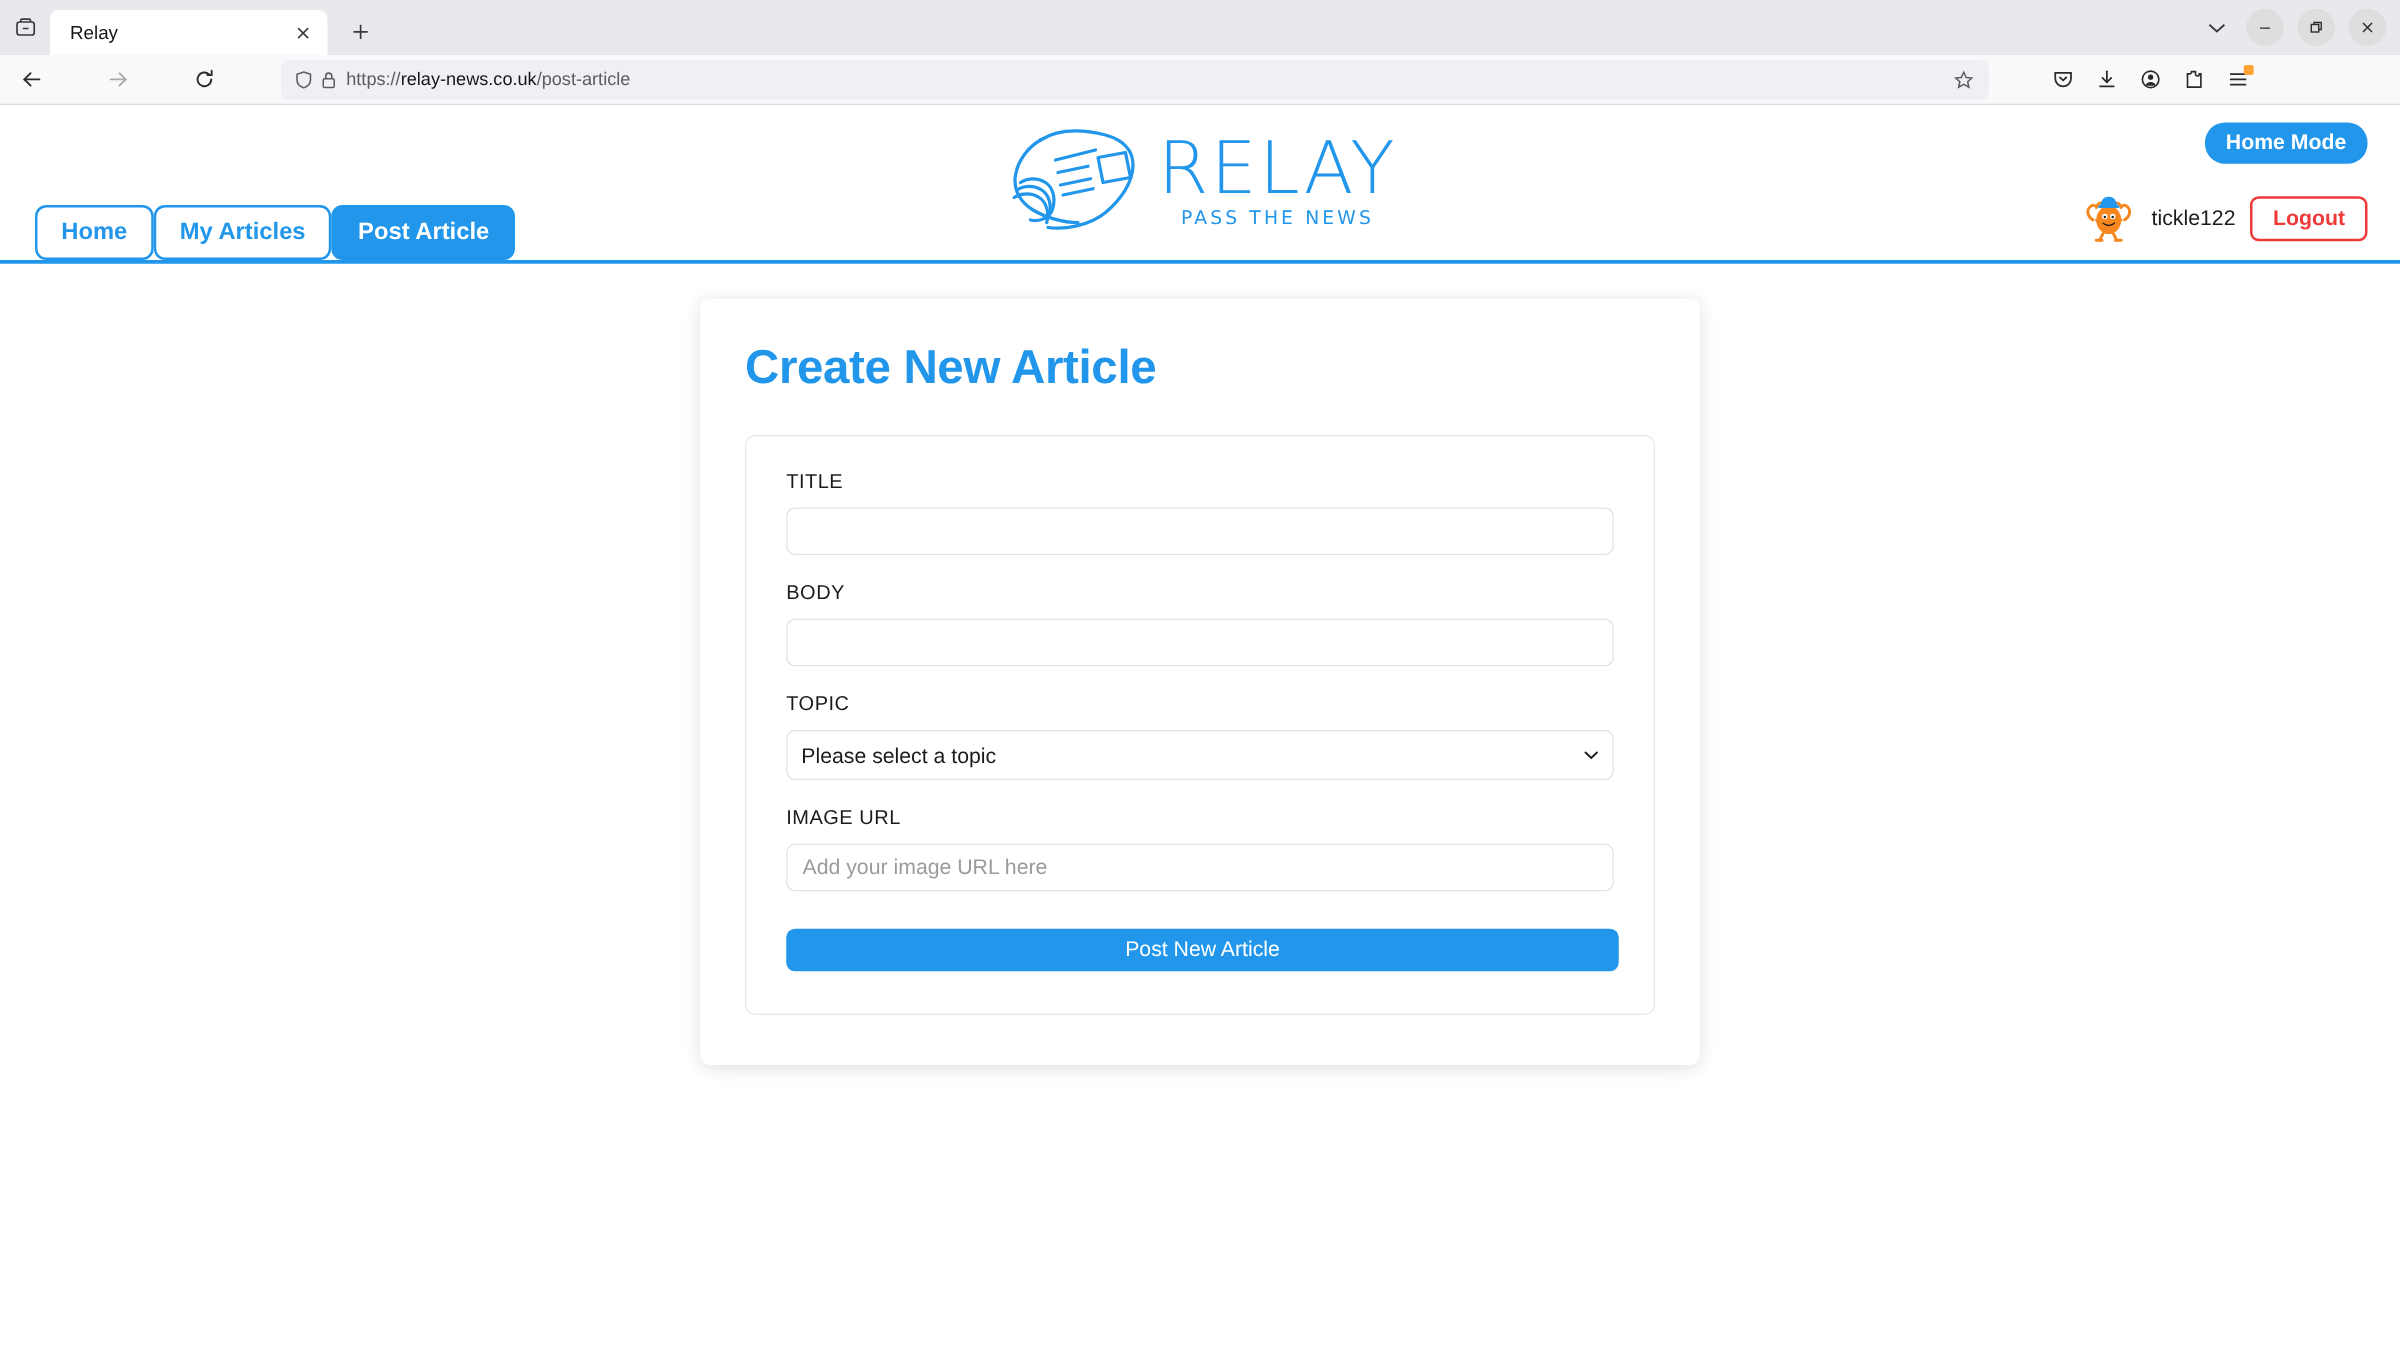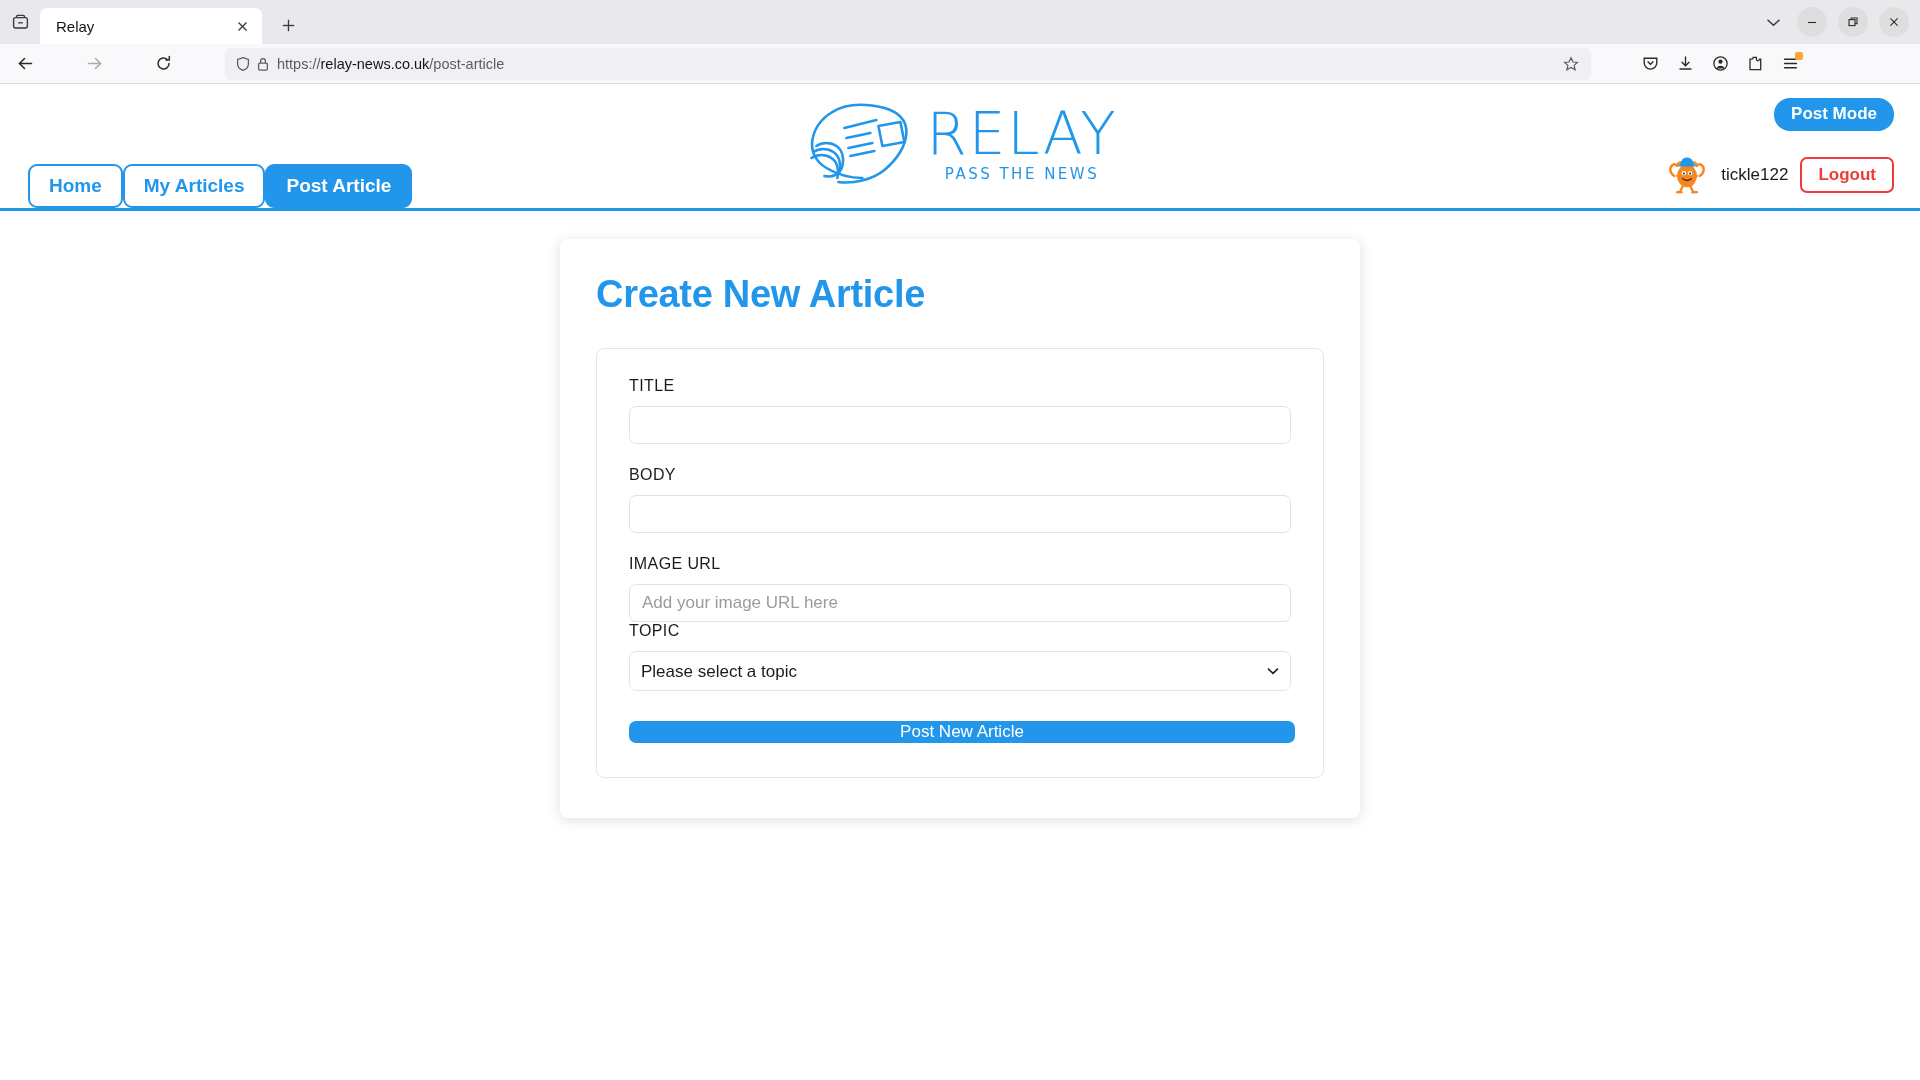--- a/index.html
+++ b/index.html
@@ -150,21 +150,21 @@
     appearance: none; -webkit-appearance: none;
   }
   .select-wrap { position: relative; }
   .select-chev {
     position: absolute; right: 12px; top: 50%; transform: translateY(-50%);
     pointer-events: none; display: flex;
   }
   .submit-btn {
     display: block; width: calc(100% + 4px); margin: 30px auto 0 auto;
     background: #2196ea; color: #ffffff; border: none; border-radius: 7px;
-    height: 22px; font-size: 17px; cursor: pointer;
+    height: 34px; font-size: 17px; cursor: pointer;
     font-family: "Liberation Sans", sans-serif;
   }
   .topic-field { margin-bottom: 22px; }
   .imgurl-field { margin-bottom: 0; }
 </style>
 </head>
 <body>
 
 <div class="browser">
 
@@ -292,21 +292,21 @@
         </svg>
         <span class="badge-dot"></span>
       </span>
     </div>
   </div>
 
   <div class="viewport">
 
     <div class="site-header">
 
-      <button class="darkmode-btn">Post Mode</button>
+      <button class="darkmode-btn">Home Mode</button>
 
       <div class="logo-wrap">
         <svg width="118" height="92" viewBox="0 0 118 92" fill="none" stroke="#2196ea" stroke-width="2.6" stroke-linecap="round" stroke-linejoin="round">
           <path d="M30 14 C46 4 66 6 82 10 C96 14 104 22 104 34 C104 48 94 62 82 72 C70 82 50 86 36 84"></path>
           <path d="M30 14 C20 20 12 30 10 42 C8 54 14 64 24 70 C34 76 48 80 60 80"></path>
           <path d="M14 48 C20 44 28 44 34 48 C40 52 42 60 40 68 C38 76 30 80 22 78"></path>
           <path d="M11 54 C17 50 25 50 31 54 C37 58 39 66 37 74"></path>
           <path d="M9 60 C15 56 23 56 29 60 C35 64 37 72 35 80"></path>
           <line x1="42" y1="30" x2="74" y2="22"></line>
           <line x1="44" y1="40" x2="68" y2="35"></line>
@@ -363,38 +363,38 @@
           <div class="field">
             <label class="field-label">TITLE</label>
             <input class="field-input" type="text" value="" style="">
           </div>
 
           <div class="field">
             <label class="field-label">BODY</label>
             <input class="field-input" type="text" value="" style="">
           </div>
 
-          <div class="field imgurl-field">
-            <label class="field-label">IMAGE URL</label>
-            <input class="field-input" type="text" placeholder="Add your image URL here" style="">
-          </div>
-
           <div class="field topic-field">
             <label class="field-label">TOPIC</label>
             <div class="select-wrap">
               <select class="field-select">
                 <option>Please select a topic</option>
               </select>
               <span class="select-chev">
                 <svg width="12" height="8" viewBox="0 0 12 8" stroke="#1b1b1b" stroke-width="1.5" fill="none">
                   <polyline points="1,1.6 6,6.4 11,1.6"></polyline>
                 </svg>
               </span>
             </div>
           </div>
 
+          <div class="field imgurl-field">
+            <label class="field-label">IMAGE URL</label>
+            <input class="field-input" type="text" placeholder="Add your image URL here" style="">
+          </div>
+
           <button class="submit-btn">Post New Article</button>
         </div>
       </div>
     </div>
 
   </div>
 </div>
 
 </body></html>

